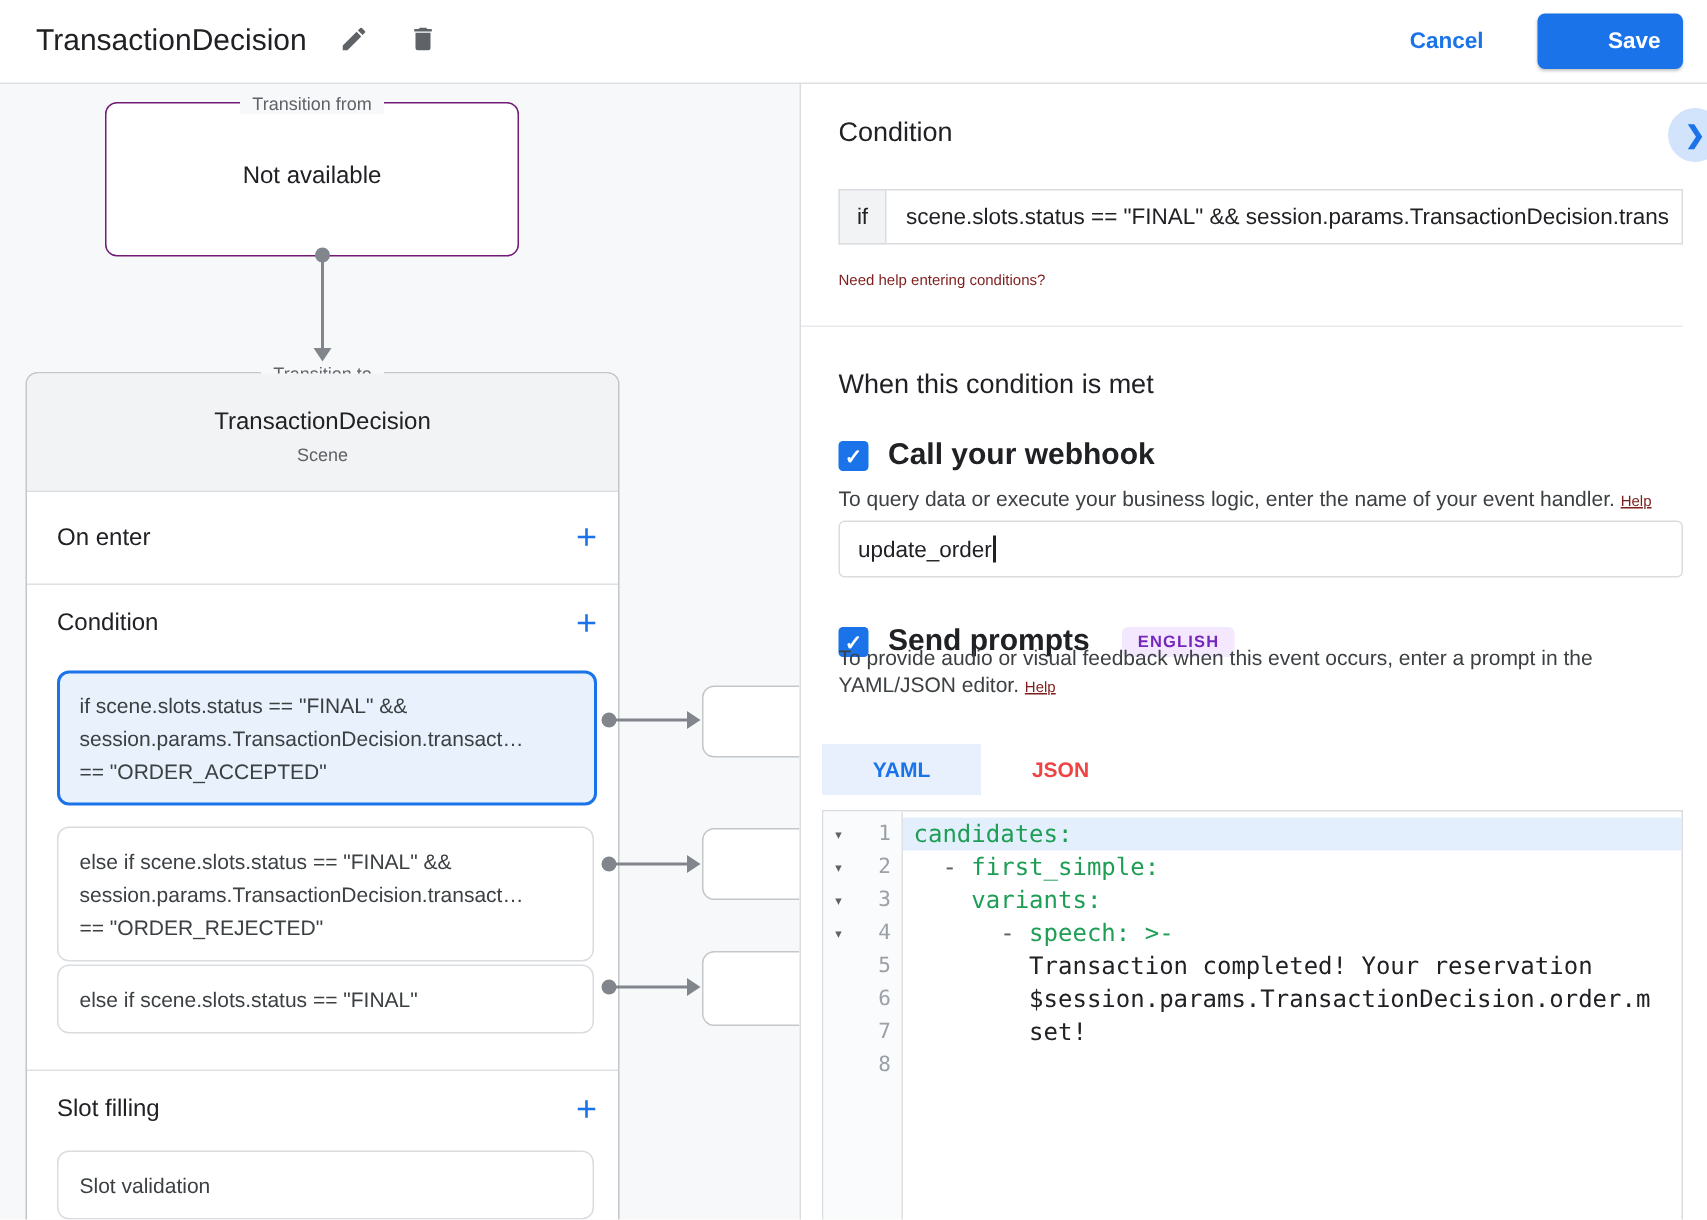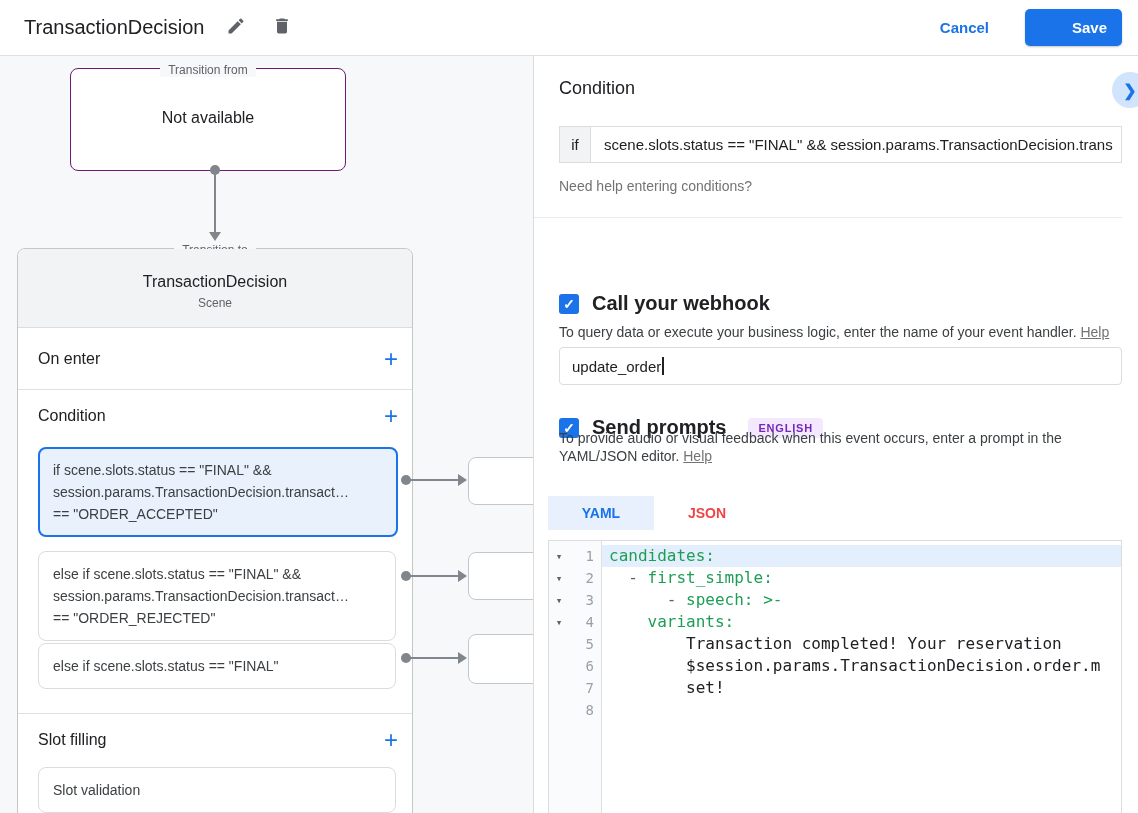--- a/index.html
+++ b/index.html
@@ -67,21 +67,21 @@
     border-left:1px solid #dadce0; z-index:10; overflow:hidden; }
   .panel h2 { position:absolute; left:25px; font-size:18px; font-weight:400; color:#202124; }
   .chev-btn { position:absolute; right:-10px; top:16px; width:36px; height:36px; border:none;
     border-radius:50%; background:#d2e3fc; color:#1a73e8; font-size:16px; font-weight:700;
     cursor:pointer; display:flex; align-items:center; justify-content:center; }
   .if-row { position:absolute; left:25px; right:16px; top:70px; height:37px; display:flex; }
   .if-label { width:31px; background:#f1f3f4; border:1px solid #dadce0; border-right:none;
     display:flex; align-items:center; justify-content:center; font-size:15px; color:#202124; }
   .if-input { flex:1; border:1px solid #dadce0; background:#fff; display:flex; align-items:center;
     padding:0 13px; font-size:15px; color:#202124; white-space:nowrap; overflow:hidden; }
-  .link { color:#737373; font-size:14px; text-decoration:none; cursor:pointer; }
+  .link { color:#7f1d1d; font-size:10px; text-decoration:none; cursor:pointer; }
   .help-link-row { position:absolute; left:25px; top:121px; }
   .panel-divider { position:absolute; left:0; right:16px; top:161px; border-top:1px solid #e8eaed; }
 
   .chk-row { position:absolute; left:25px; display:flex; align-items:center; }
   .checkbox { width:20px; height:20px; background:#1a73e8; border-radius:3px; color:#fff;
     font-size:14px; font-weight:700; display:flex; align-items:center; justify-content:center;
     cursor:pointer; flex:none; }
   .chk-label { font-size:20px; font-weight:700; color:#202124; margin-left:13px; }
   .helptext { position:absolute; left:25px; font-size:14px; color:#3c4043; line-height:18px; }
   .helptext a { text-decoration:underline; }
@@ -223,20 +223,21 @@
   <div class="if-row">
     <div class="if-label">if</div>
     <div class="if-input" role="textbox">scene.slots.status == "FINAL" &amp;&amp; session.params.TransactionDecision.trans</div>
   </div>
   <div class="help-link-row">
     <a class="link">Need help entering conditions?</a>
   </div>
 
   <div class="panel-divider"></div>
 
+  <h2 style="top:190px;">When this condition is met</h2>
 
   <div class="chk-row" style="top:236px;">
     <div class="checkbox">
       <span>✓</span>
     </div>
     <span class="chk-label">Call your webhook</span>
   </div>
   <div class="helptext" style="top:267px;">
     <span>To query data or execute your business logic, enter the name of your event handler. </span><a class="link">Help</a>
   </div>
@@ -292,21 +293,21 @@
           <span class="ln">7</span>
         </div>
         <div class="gr">
           <span class="fold"></span>
           <span class="ln">8</span>
         </div>
       </div>
     <div class="code">
         <div class="cl hl"><span class="k">candidates:</span></div>
         <div class="cl"><span class="d">  - </span><span class="k">first_simple:</span></div>
+        <div class="cl"><span class="d">    </span><span class="k">variants:</span></div>
         <div class="cl"><span class="d">      - </span><span class="k">speech:</span><span class="k"> &gt;-</span></div>
-        <div class="cl"><span class="d">    </span><span class="k">variants:</span></div>
         <div class="cl"><span class="p">        Transaction completed! Your reservation</span></div>
         <div class="cl"><span class="p">        $session.params.TransactionDecision.order.m</span></div>
         <div class="cl"><span class="p">        set!</span></div>
         <div class="cl"></div>
       </div>
   </div>
 </div>
 
 </body></html>

